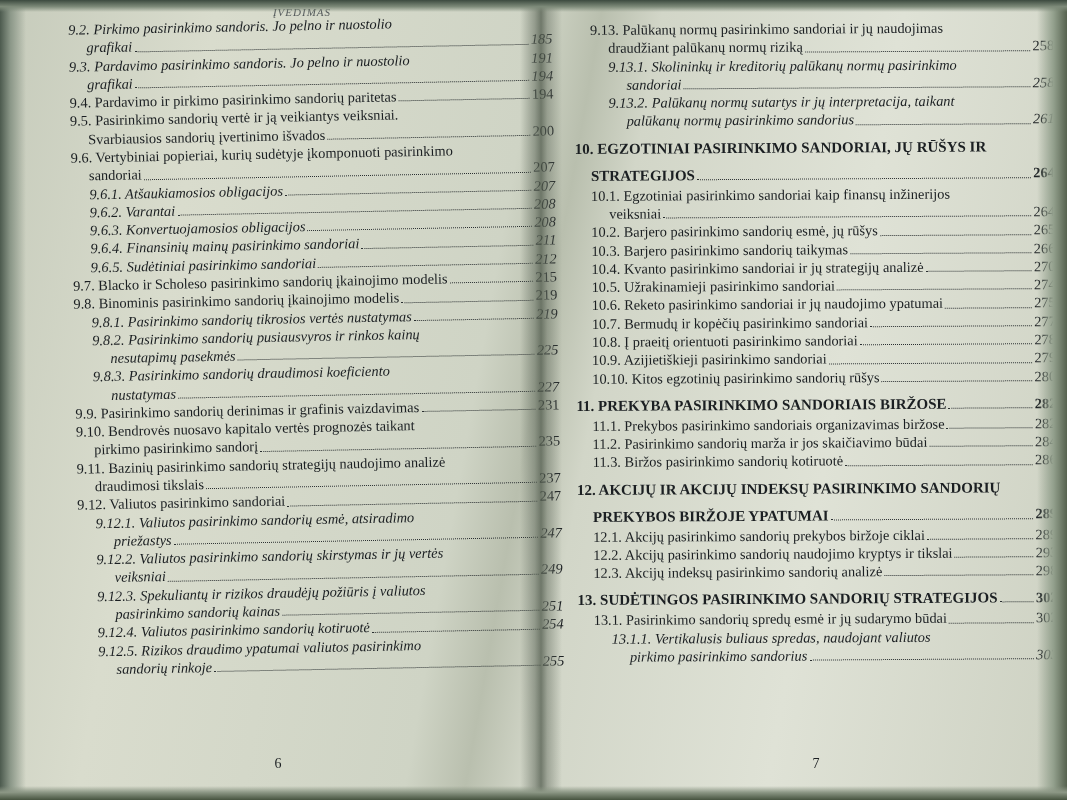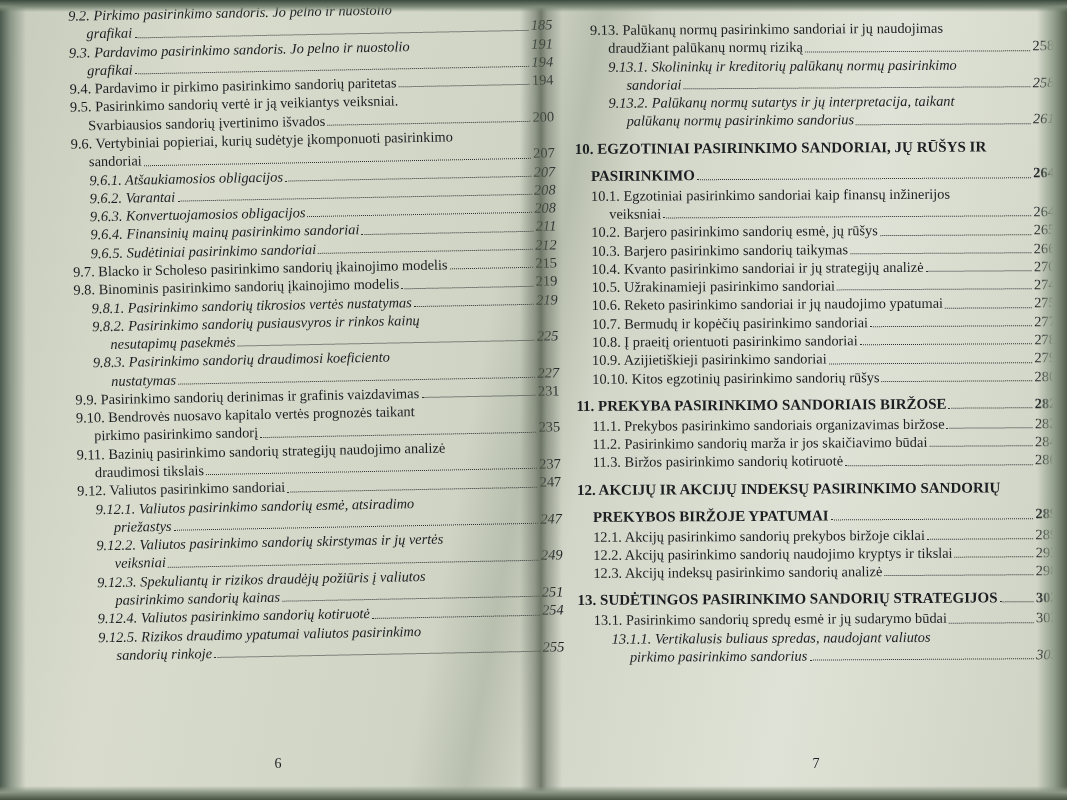--- a/index.html
+++ b/index.html
@@ -138,20 +138,21 @@
 </style>
 </head>
 <body>
 
 <div id="book">
   <div class="topedge"></div>
   <div class="bottomedge"></div>
   <div class="gutter"></div>
 
   <div class="page page-left">
+    <div class="running-head">ĮVEDIMAS</div>
     <div class="toc" id="toc-left">
         <div class="entry lvl1 ital noleader">
           <span class="txt">9.2. Pirkimo pasirinkimo sandoris. Jo pelno ir nuostolio</span>
           <span class="dots"></span>
           <span class="pg"></span>
         </div>
         <div class="entry lvl2 ital">
           <span class="txt">grafikai</span>
           <span class="dots"></span>
           <span class="pg">185</span>
@@ -362,21 +363,21 @@
           <span class="txt">palūkanų normų pasirinkimo sandorius</span>
           <span class="dots"></span>
           <span class="pg">261</span>
         </div>
         <div class="entry lvl0 chapter noleader">
           <span class="txt">10. EGZOTINIAI PASIRINKIMO SANDORIAI, JŲ RŪŠYS IR</span>
           <span class="dots"></span>
           <span class="pg"></span>
         </div>
         <div class="entry lvl1 chapter">
-          <span class="txt">PASIRINKIMO</span>
+          <span class="txt">STRATEGIJOS</span>
           <span class="dots"></span>
           <span class="pg">264</span>
         </div>
         <div class="entry lvl1 noleader">
           <span class="txt">10.1. Egzotiniai pasirinkimo sandoriai kaip finansų inžinerijos</span>
           <span class="dots"></span>
           <span class="pg"></span>
         </div>
         <div class="entry lvl2">
           <span class="txt">veiksniai</span>

